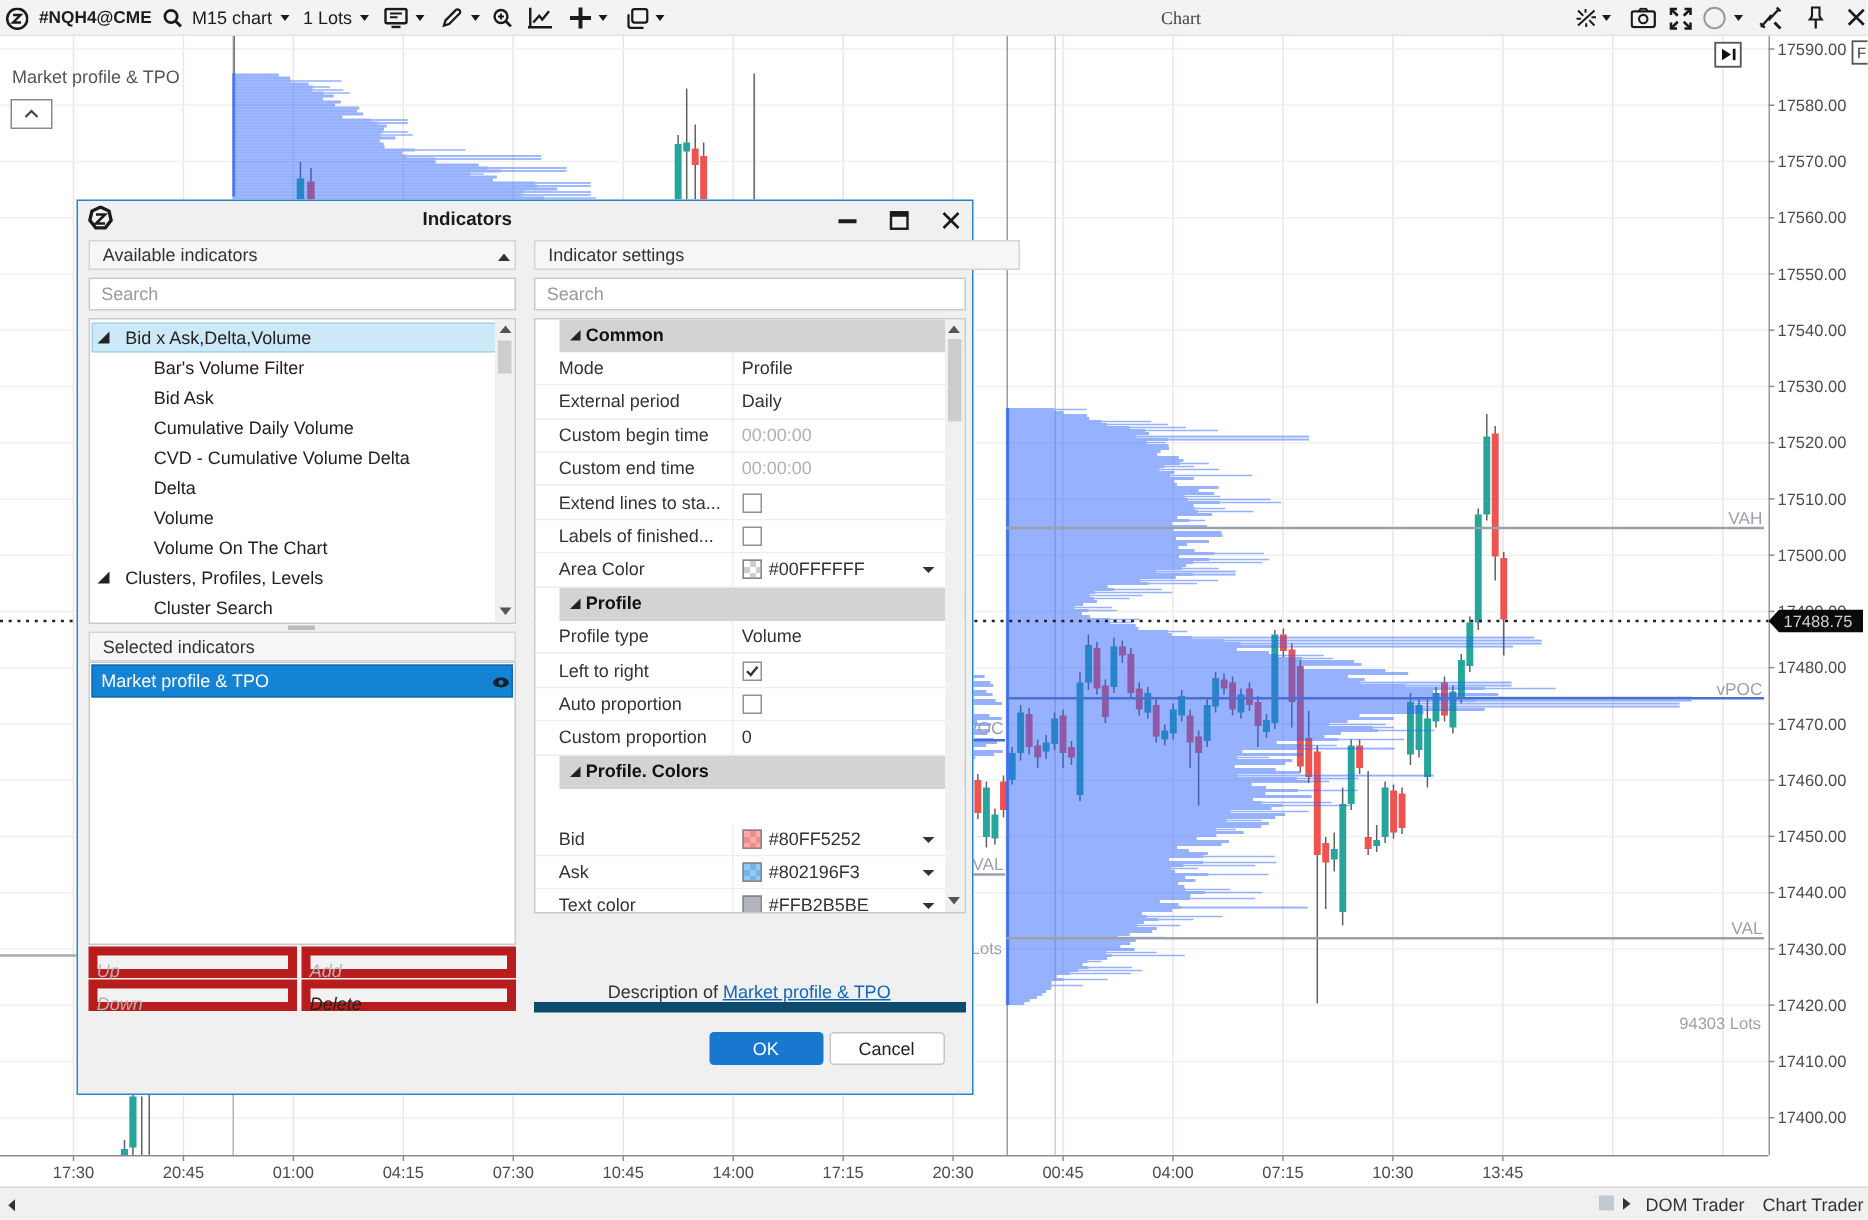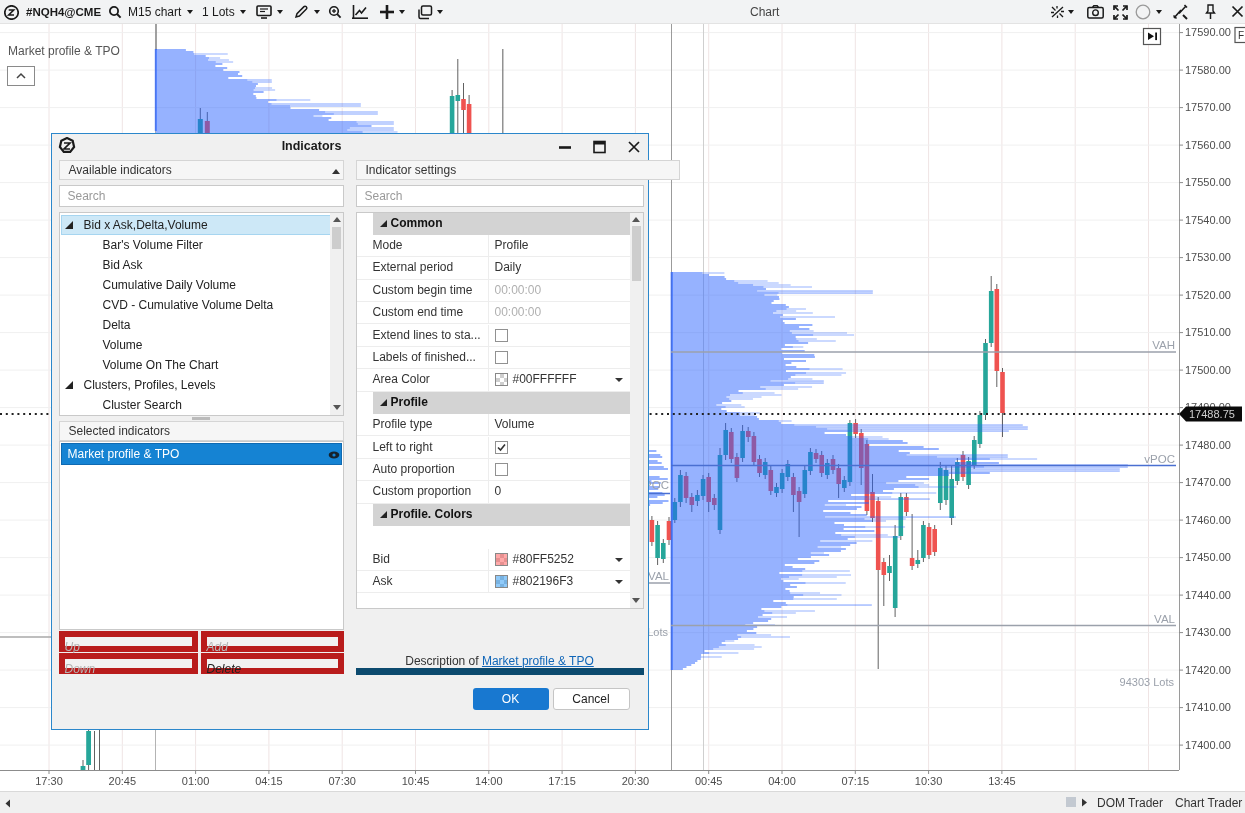--- a/index.html
+++ b/index.html
@@ -91,21 +91,21 @@
     </svg>
 <span class="it" style="left:26px;font-weight:bold;font-size:11.5px">#NQH4@CME</span>
 <span class="it" style="left:128px">M15 chart</span>
     <span class="carat abs" style="left:187px;top:10px"></span>
 <span class="it" style="left:202px">1 Lots</span>
     <span class="carat abs" style="left:240px;top:10px"></span>
 <span class="carat abs" style="left:277px;top:10px"></span>
 <span class="carat abs" style="left:314px;top:10px"></span>
 <span class="carat abs" style="left:399px;top:10px"></span>
 <span class="carat abs" style="left:437px;top:10px"></span>
-<span class="it" style="left:750px;color:#444;">Chart</span>
+<span class="it" style="left:774px;color:#444;font-family:Liberation Serif, serif;">Chart</span>
 <span class="carat abs" style="left:1068px;top:10px"></span>
 <span class="carat abs" style="left:1156px;top:10px"></span>
 </div>
 <svg class="abs" style="left:0;top:24px;z-index:1" width="1245" height="765" font-family="Liberation Sans, sans-serif">
 <line x1="49.0" y1="0" x2="49.0" y2="746" stroke="#efe4e4" stroke-width="1"></line>
 <line x1="122.3" y1="0" x2="122.3" y2="746" stroke="#efe4e4" stroke-width="1"></line>
 <line x1="195.6" y1="0" x2="195.6" y2="746" stroke="#efe4e4" stroke-width="1"></line>
 <line x1="268.9" y1="0" x2="268.9" y2="746" stroke="#efe4e4" stroke-width="1"></line>
 <line x1="342.2" y1="0" x2="342.2" y2="746" stroke="#efe4e4" stroke-width="1"></line>
 <line x1="415.5" y1="0" x2="415.5" y2="746" stroke="#efe4e4" stroke-width="1"></line>
@@ -901,20 +901,29 @@
 </div>
       <div class="prow" style="top:358.3999999999999px">
 <span class="pname">Ask</span>
 <span class="sw">
           <span class="swc" style="background:rgba(33,150,243,0.5)"></span>
         </span>
 <span class="pval" style="left:156px">#802196F3</span>
 <span class="dd" style="left:258px;top:9px"></span>
 <span style="position:absolute;left:131px;top:0;width:1px;height:22.4px;background:#ededed"></span>
 </div>
+      <div class="prow" style="top:380.7999999999999px">
+<span class="pname">Text color</span>
+<span class="sw">
+          <span class="swc" style="background:#B2B5BE"></span>
+        </span>
+<span class="pval" style="left:156px">#FFB2B5BE</span>
+<span class="dd" style="left:258px;top:9px"></span>
+<span style="position:absolute;left:131px;top:0;width:1px;height:22.4px;background:#ededed"></span>
+</div>
 <div class="abs" style="left:273px;top:0;width:13px;height:395px;background:#f0f0f0">
 <div class="abs" style="left:2px;top:4px;width:0;height:0;border-left:4px solid transparent;border-right:4px solid transparent;border-bottom:5px solid #555"></div>
 <div class="abs" style="left:2px;top:13px;width:9px;height:55px;background:#cdcdcd"></div>
 <div class="abs" style="left:2px;top:385px;width:0;height:0;border-left:4px solid transparent;border-right:4px solid transparent;border-top:5px solid #555"></div>
 </div>
 </div>
 <div class="abs" style="left:304px;top:515px;width:288px;height:26px;border-bottom:7px solid #0c4a6e;text-align:center;padding-top:5px;color:#333">Description of <span style="color:#1066b8;text-decoration:underline">Market profile &amp; TPO</span></div>
 <div class="abs" style="left:421px;top:554px;width:76px;height:22px;background:#1878d0;border-radius:3px;color:#fff;text-align:center;line-height:22px">OK</div>
 <div class="abs" style="left:501px;top:554px;width:77px;height:22px;background:#fff;border:1px solid #c5c5c5;border-radius:3px;color:#222;text-align:center;line-height:20px">Cancel</div>
 </div>

